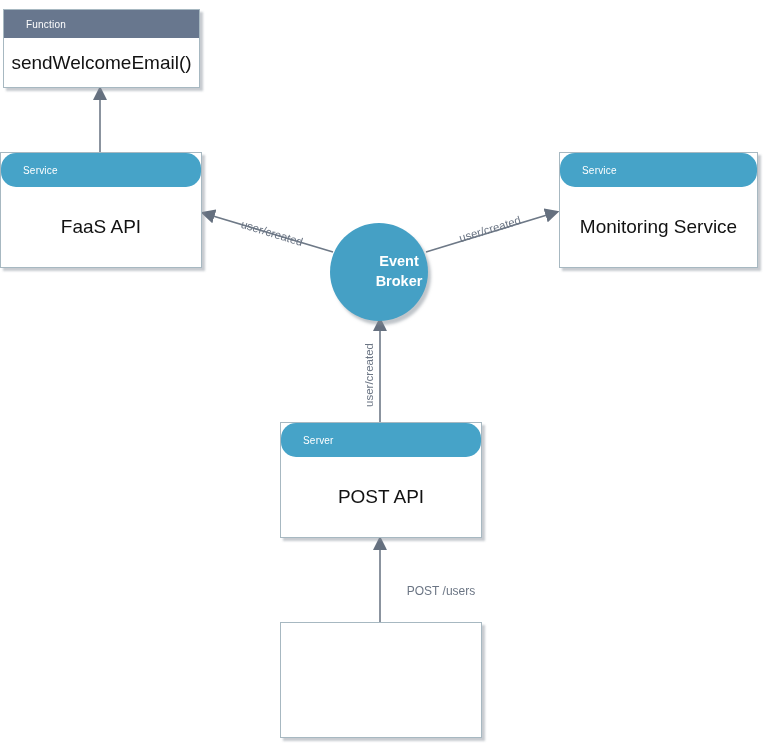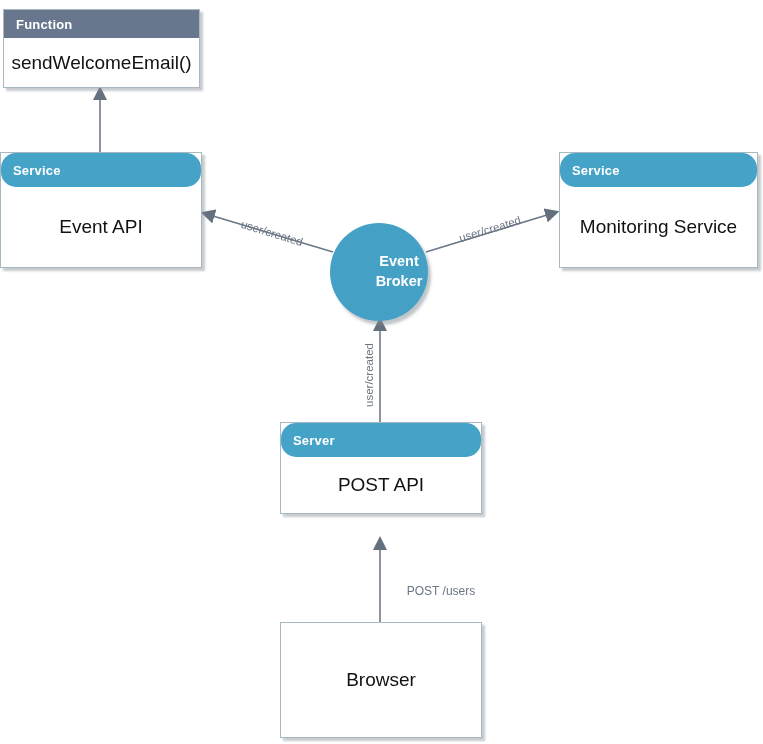--- a/index.html
+++ b/index.html
@@ -8,22 +8,22 @@
     font-family:"Liberation Sans",sans-serif;
   }
   .edges{position:absolute;left:0;top:0;width:763px;height:744px;}
   .edges line{stroke:var(--arrow);stroke-width:1.6px;}
   .node{
     position:absolute;background:#ffffff;border:1px solid var(--node-border);
     box-shadow:3px 3px 2px rgba(130,140,150,0.45);
     display:flex;flex-direction:column;box-sizing:border-box;
   }
   .hdr{
-    flex:0 0 auto;color:var(--header-text);font-weight:bold;font-size:13px;
-    display:flex;align-items:center;padding-left:12px;letter-spacing:.2px;
+    flex:0 0 auto;color:var(--header-text);font-weight:normal;font-size:10px;
+    display:flex;align-items:center;padding-left:22px;letter-spacing:.2px;
   }
   .hdr-teal{background:var(--teal);height:34px;border-radius:15px;}
   .hdr-slate{background:var(--slate);height:28px;}
   .body{
     flex:1 1 auto;display:flex;align-items:center;justify-content:center;
     color:var(--body-text);font-size:19px;background:#ffffff;
   }
   .broker{
     position:absolute;left:330px;top:223px;width:98px;height:98px;border-radius:50%;
     background:var(--broker);box-shadow:3px 4px 3px rgba(130,140,150,0.5);
@@ -54,39 +54,38 @@
     <line x1="380" y1="622" x2="380" y2="549" marker-end="url(#ah)"></line>
   </svg>
 
   <div class="node" style="left:3px;top:9px;width:197px;height:79px;">
     <div class="hdr hdr-slate">Function</div>
     <div class="body">sendWelcomeEmail()</div>
   </div>
 
   <div class="node" style="left:0px;top:152px;width:202px;height:116px;">
     <div class="hdr hdr-teal">Service</div>
-    <div class="body">Event API</div>
+    <div class="body">FaaS API</div>
   </div>
 
   <div class="node" style="left:559px;top:152px;width:199px;height:116px;">
     <div class="hdr hdr-teal">Service</div>
     <div class="body">Monitoring Service</div>
   </div>
 
   <div class="broker">
     <span>Event Broker</span>
   </div>
 
-  <div class="node" style="left:280px;top:422px;width:202px;height:92px;">
+  <div class="node" style="left:280px;top:422px;width:202px;height:116px;">
     <div class="hdr hdr-teal">Server</div>
     <div class="body">POST API</div>
   </div>
 
   <div class="node" style="left:280px;top:622px;width:202px;height:116px;">
-    <div class="body">Browser</div>
   </div>
 
   <span class="edge-label" style="left:272px;top:233px;transform:translate(-50%,-50%) rotate(17deg);">user/created</span>
   <span class="edge-label" style="left:490px;top:229px;transform:translate(-50%,-50%) rotate(-17deg);">user/created</span>
   <span class="edge-label" style="left:369px;top:375px;transform:translate(-50%,-50%) rotate(-90deg);">user/created</span>
   <span class="edge-label" style="left:441px;top:591px;transform:translate(-50%,-50%);font-size:12px;">POST /users</span>
 
 </div>
 
 </body></html>

